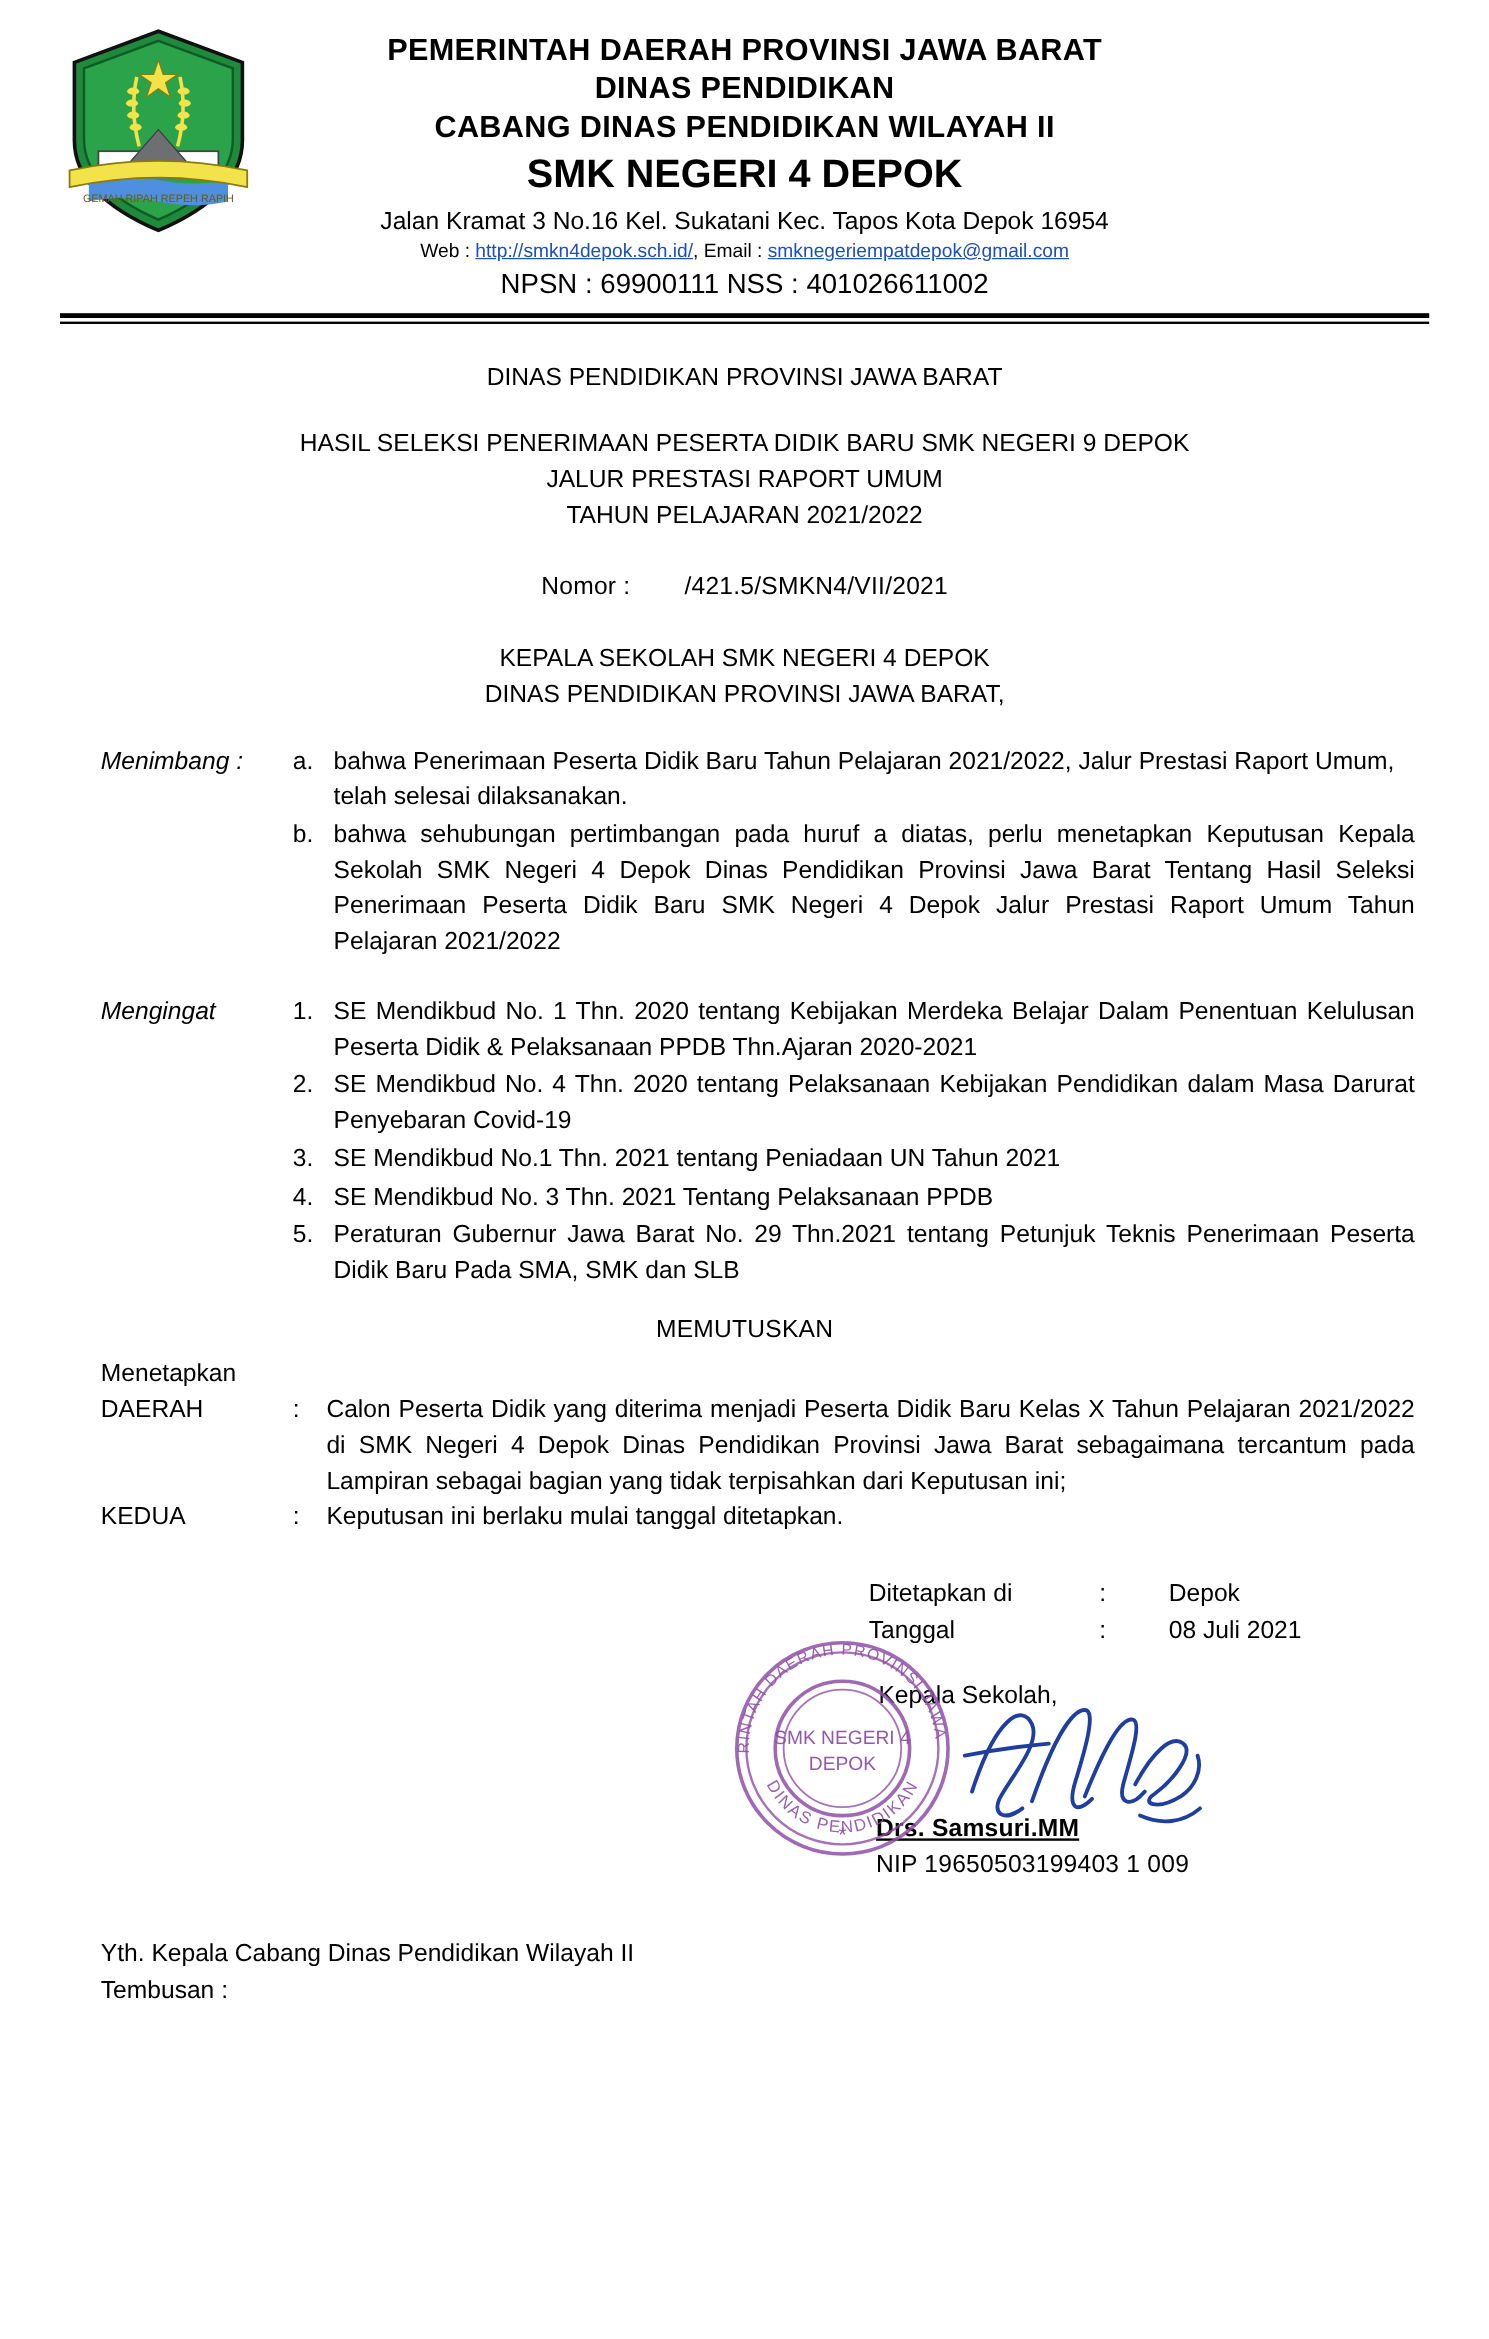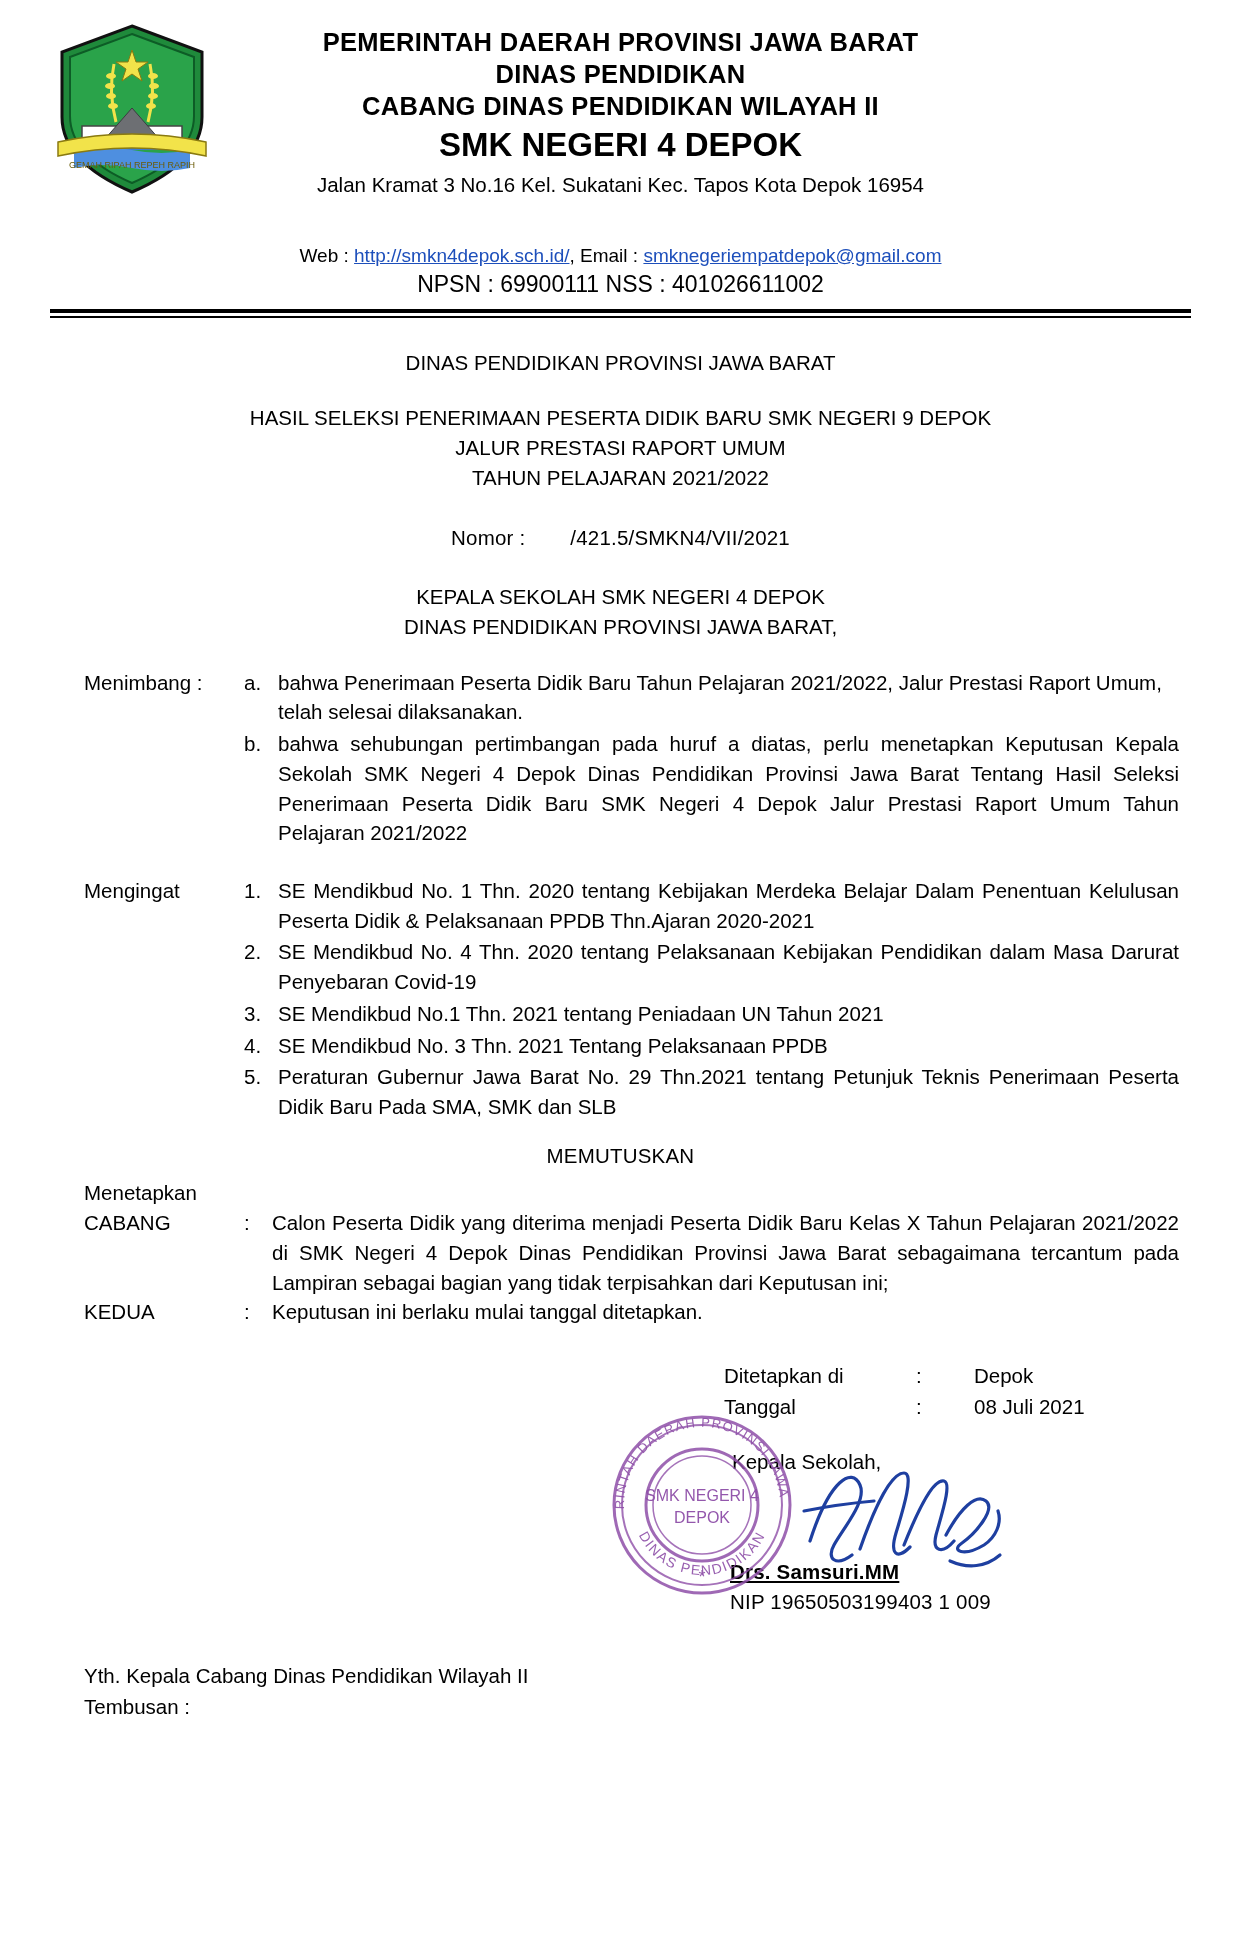--- a/index.html
+++ b/index.html
@@ -47,23 +47,22 @@
     font-size: 33px;
     line-height: 1.3;
     margin-top: 2px;
   }
   .head-addr {
     font-size: 20.5px;
     line-height: 1.35;
     margin-top: 4px;
   }
   .head-web {
-    font-size: 19px;
+    font-size: 16px;
     line-height: 1.35;
-    margin-top: 44px;
   }
   .head-web .lnk {
     color: #1d4fbb;
     text-decoration: underline;
   }
   .head-npsn {
     font-size: 23px;
     line-height: 1.35;
   }
   .rule-wrap {
@@ -100,20 +99,21 @@
   
   .clause {
     display: flex;
     margin-top: 26px;
   }
   .clause .label {
     width: 182px;
     flex: 0 0 182px;
     padding-left: 22px;
     box-sizing: border-box;
+    font-style: italic;
   }
   .clause .body {
     flex: 1 1 auto;
   }
   .item {
     display: flex;
     margin-bottom: 2px;
   }
   .item .marker {
     flex: 0 0 34px;
@@ -337,21 +337,21 @@
           <div class="txt">Peraturan Gubernur Jawa Barat No. 29 Thn.2021 tentang Petunjuk Teknis Penerimaan Peserta Didik Baru Pada SMA, SMK dan SLB</div>
         </div>
       </div>
     </div>
 
     <div class="memutuskan">MEMUTUSKAN</div>
 
     <div class="menetapkan">Menetapkan</div>
 
     <div class="decide">
-      <div class="label">CABANG</div>
+      <div class="label">DAERAH</div>
       <div class="colon">:</div>
       <div class="body">
         <p>Calon Peserta Didik yang diterima menjadi Peserta Didik Baru Kelas X Tahun Pelajaran 2021/2022 di SMK Negeri 4 Depok Dinas Pendidikan Provinsi Jawa Barat sebagaimana tercantum pada Lampiran sebagai bagian yang tidak terpisahkan dari Keputusan ini;</p>
       </div>
     </div>
 
     <div class="decide">
       <div class="label">KEDUA</div>
       <div class="colon">:</div>
       <div class="body">

